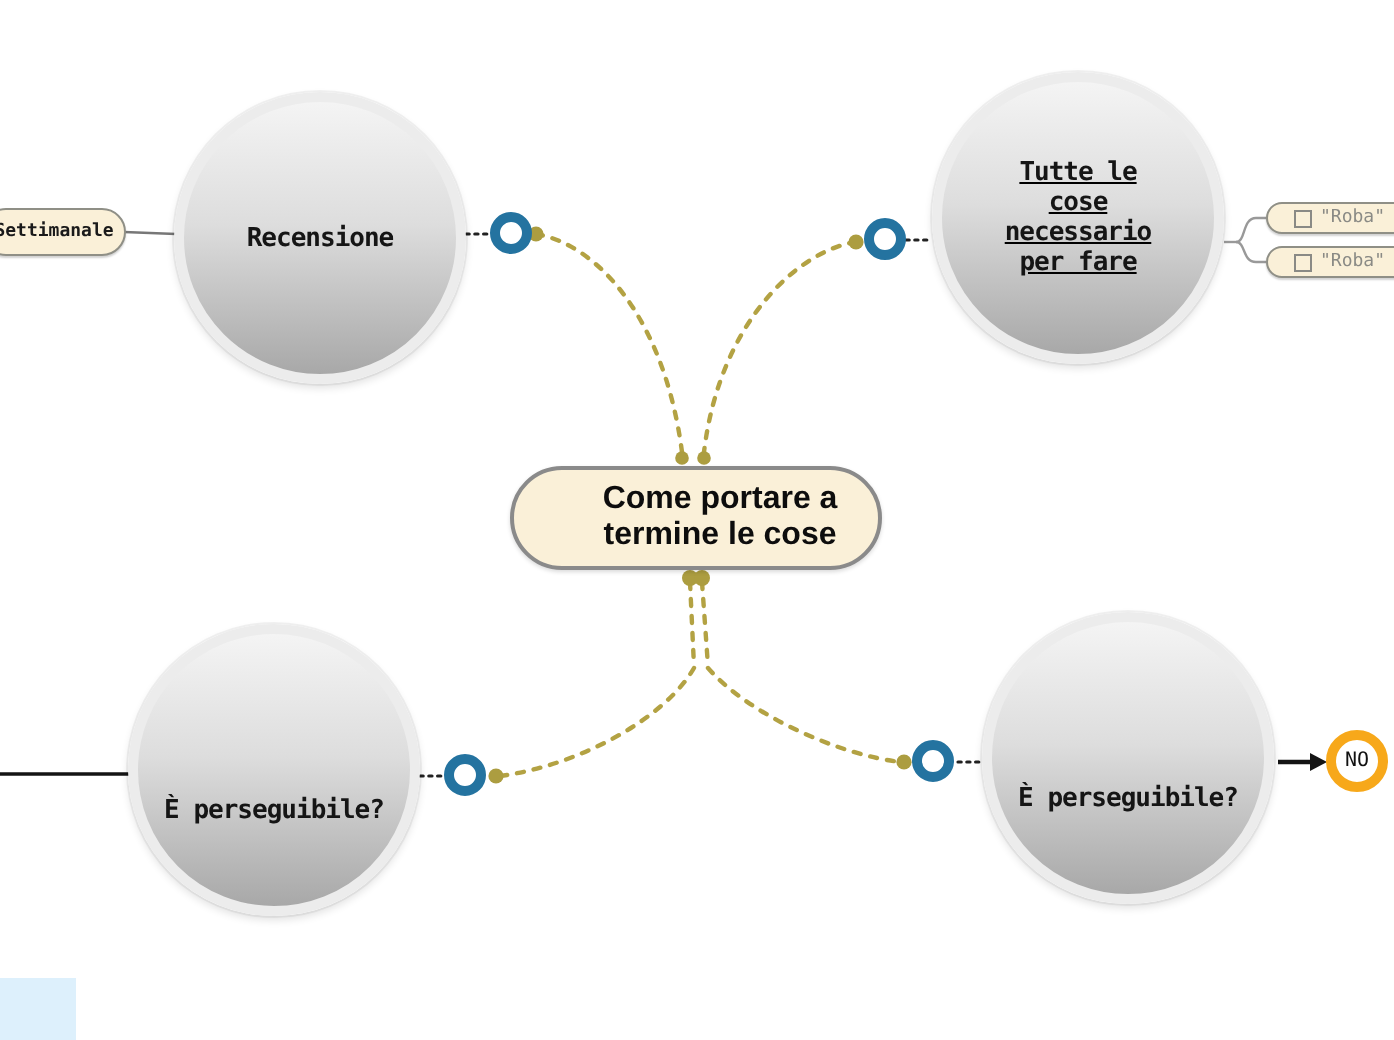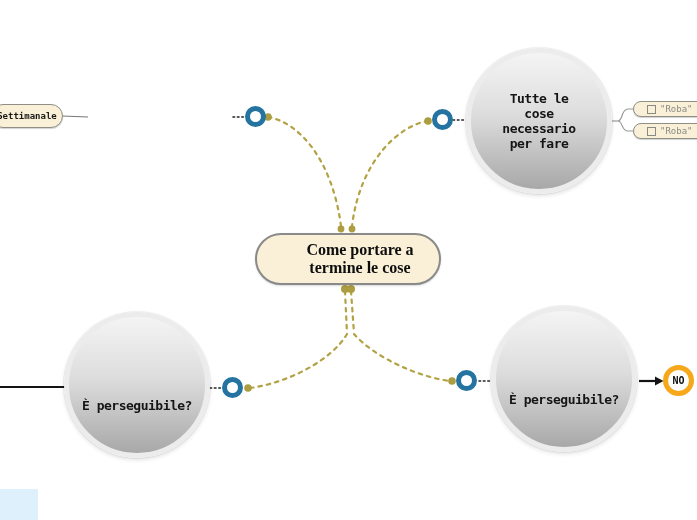--- a/index.html
+++ b/index.html
@@ -27,21 +27,21 @@
 
   
   .center-pill{
     position:absolute;z-index:2;left:255px;top:233px;width:186px;height:52px;
     box-sizing:border-box;border:2px solid #8a8a8a;border-radius:26px;
     background:#faf0d8;display:flex;align-items:center;justify-content:center;
     box-shadow:0 1px 2px rgba(0,0,0,0.15);
   }
   .center-pill .title{
     width:150px;text-align:center;
-    font-family:Liberation Serif, serif;
+    font-family:Liberation Sans, sans-serif;
     font-weight:800;font-size:16px;line-height:18px;color:#0d0d0d;margin-left:24px;
   }
 
   
   .mini-pill{
     position:absolute;z-index:2;box-sizing:border-box;background:#faf0d8;
     border:1px solid #8f8f86;border-radius:12px;
     display:flex;align-items:center;justify-content:center;
     box-shadow:0 1px 1px rgba(0,0,0,0.18);
   }
@@ -66,21 +66,21 @@
   .ring-tr{left:432px;top:109px;}
   .ring-bl{left:222px;top:377px;}
   .ring-br{left:456px;top:370px;}
 
   
   .no-node{
     position:absolute;z-index:2;left:663px;top:365px;width:31px;height:31px;
     box-sizing:border-box;border-radius:50%;border:5px solid #f7a81a;background:#ffffff;
     display:flex;align-items:center;justify-content:center;
   }
-  .no-node .small-label{font-size:10px;font-weight:bold;color:#111;}
+  .no-node .small-label{font-size:10px;font-weight:normal;color:#111;}
 
   
   .hl-square{position:absolute;z-index:0;left:0;top:489px;width:38px;height:31px;background:#ddf0fc;}
 </style>
 </head>
 <body>
 
 <div class="canvas">
 
   <div class="hl-square"></div>
@@ -121,22 +121,25 @@
       <circle cx="428" cy="121" r="3.8"></circle>
       <circle cx="248" cy="388" r="3.8"></circle>
       <circle cx="452" cy="381" r="3.8"></circle>
       <circle cx="341" cy="229" r="3.4"></circle>
       <circle cx="352" cy="229" r="3.4"></circle>
       <circle cx="345" cy="289" r="4"></circle>
       <circle cx="351" cy="289" r="4"></circle>
     </g>
   </svg>
 
+  <div class="topic-circle" style="left:87px;top:46px;">
+    <div class="topic-label">Recensione</div>
+  </div>
 
-  <div class="topic-circle" style="left:466px;top:48px;">
+  <div class="topic-circle" style="left:466px;top:36px;text-decoration:underline;">
     <div class="topic-label w86">Tutte le cose necessario per fare</div>
   </div>
 
   <div class="topic-circle" style="left:64px;top:312px;">
     <div class="topic-label w112">È perseguibile?</div>
   </div>
 
   <div class="topic-circle" style="left:491px;top:306px;">
     <div class="topic-label w112">È perseguibile?</div>
   </div>

